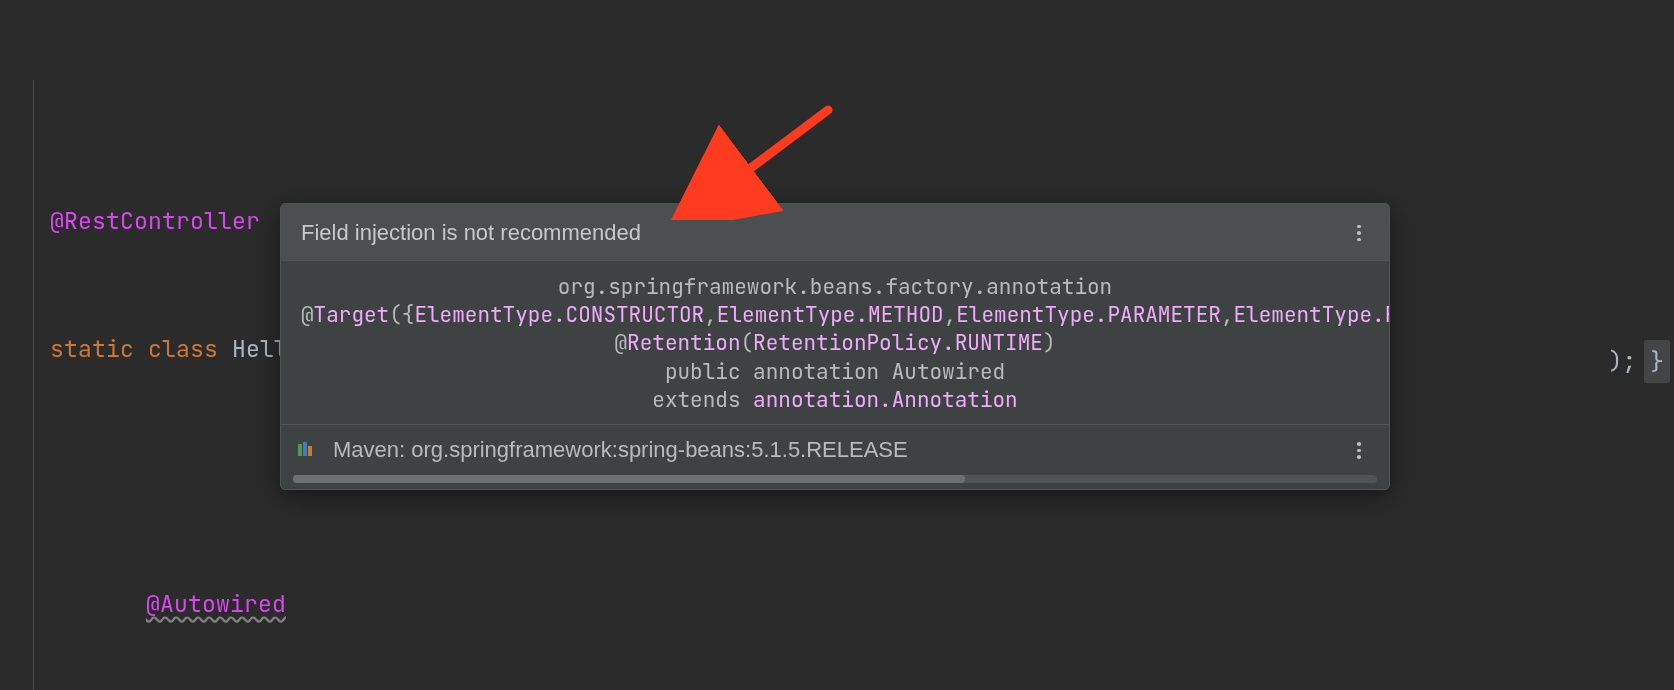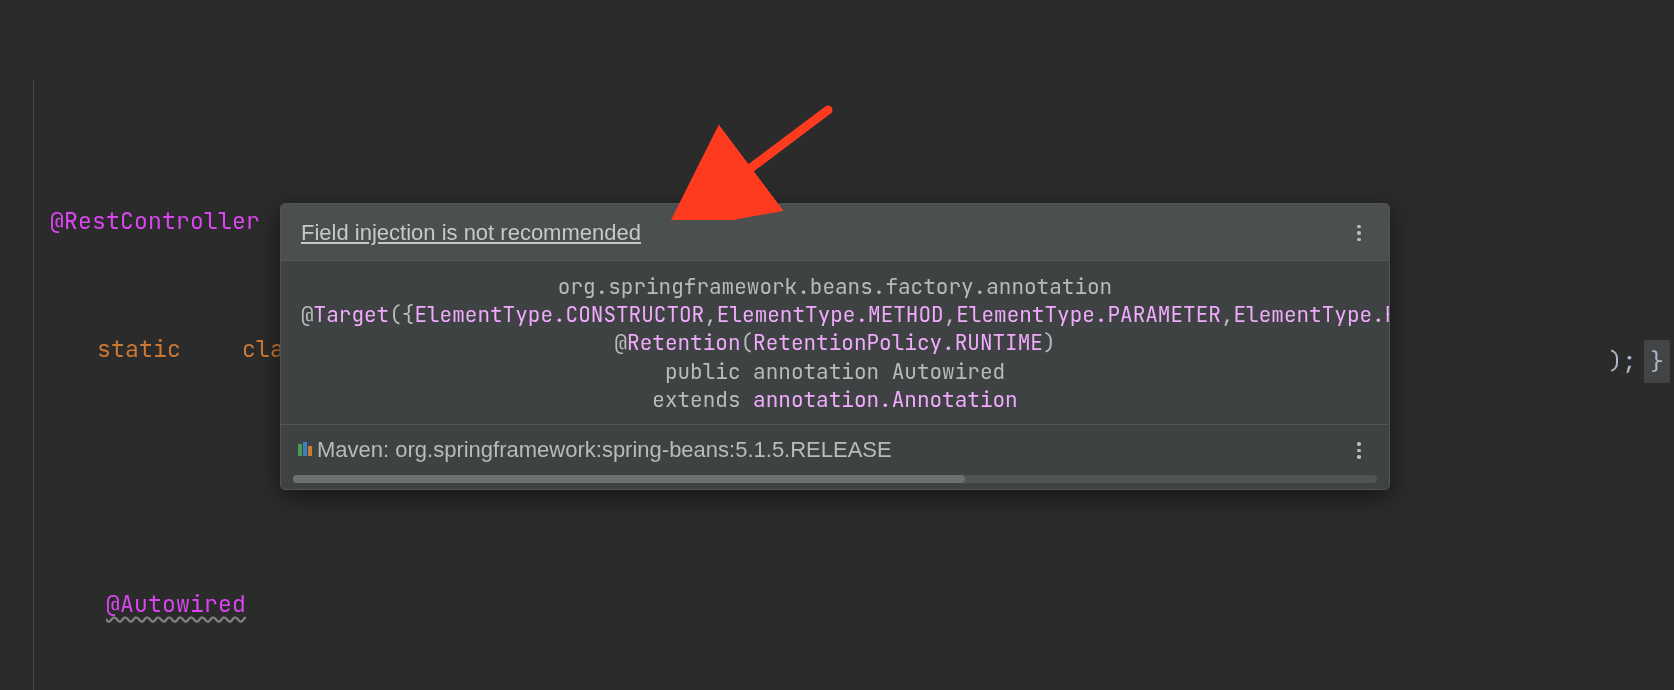--- a/index.html
+++ b/index.html
@@ -24,24 +24,24 @@
     position: absolute;
     left: 33px;
     top: 80px;
     bottom: 0;
     width: 1px;
     background: #4a4a4a;
   }
   .line { display: block; height: 42.5px; }
   
   .tk-ann     { color: #d946ef; }        
-  .tk-kw      { color: #cc7832; margin-left: 47px; }        
+  .tk-kw      { color: #cc7832; }        
   .tk-cls     { color: #a9b7c6; }        
   .tk-brace   { color: #a9b7c6; }
-  .wavy       { text-decoration: underline wavy #808080; text-decoration-skip-ink: none; text-underline-offset: 4px; }
+  .wavy       { text-decoration: underline wavy #808080; text-decoration-skip-ink: none; text-underline-offset: 4px; margin-left: 40px; }
   
   
   .right-gutter {
     position: absolute;
     right: 4px;
     top: 340px;
     font-size: 23px;
     color: #a9b7c6;
     display: flex;
     gap: 8px;
@@ -69,39 +69,39 @@
     color: #bababa;
     overflow: hidden;
   }
   .doc-header {
     background: #4c4f50;
     padding: 14px 20px 12px 20px;
     display: flex;
     align-items: center;
     border-bottom: 1px solid #555;
   }
-  .doc-header .title { flex: 1; color: #c8c8c8; text-decoration: underline; }
+  .doc-header .title { flex: 1; color: #c8c8c8; }
   .doc-body {
     padding: 12px 20px 10px 20px;
     font-family: "JetBrains Mono","Menlo",monospace;
     font-size: 21px;
     white-space: nowrap;
     overflow: hidden;
     color: #bababa;
     text-align: center;
   }
   .doc-body .pkg { color: #bababa; }
   .doc-link { color: #f0abfc; }
   .doc-gray { color: #bababa; }
   .doc-footer {
     border-top: 1px solid #555;
     padding: 10px 20px 10px 16px;
     display: flex;
     align-items: center;
-    gap: 2px;
+    gap: 18px;
     color: #bababa;
   }
   .doc-scroll {
     height: 8px;
     margin: 0 12px 6px 12px;
     background: #515455;
     border-radius: 4px;
     position: relative;
   }
   .doc-scroll::after {

